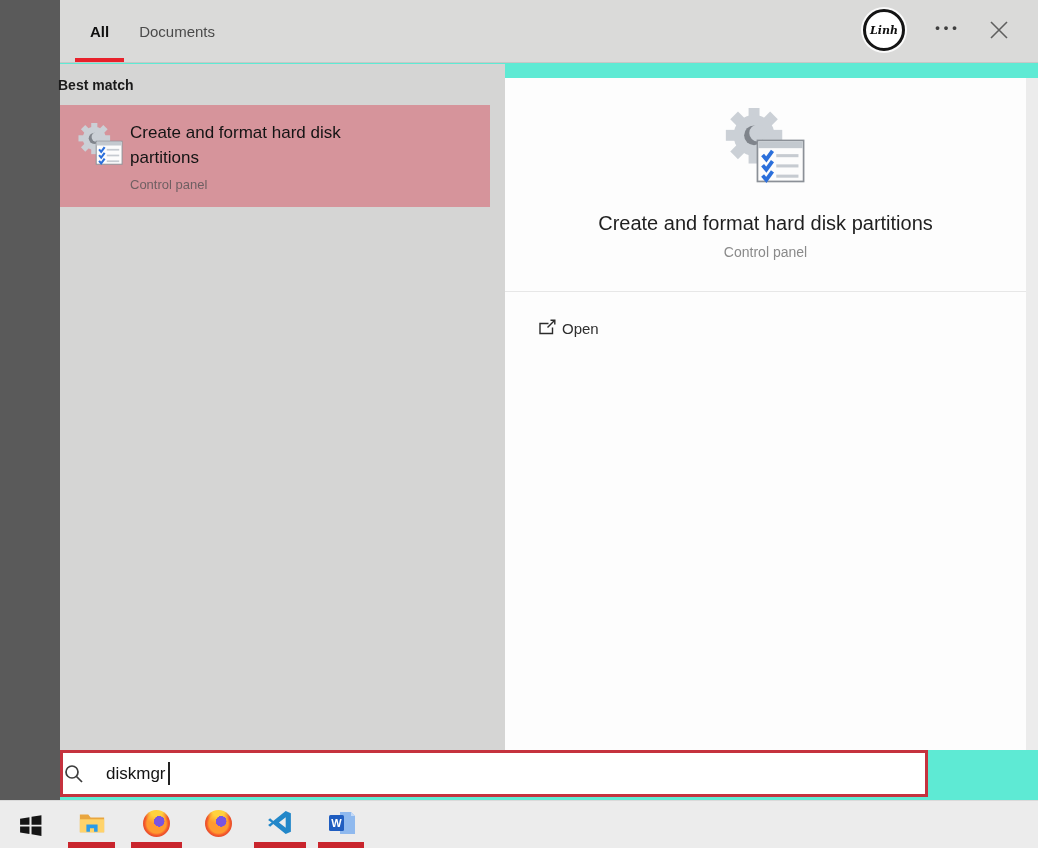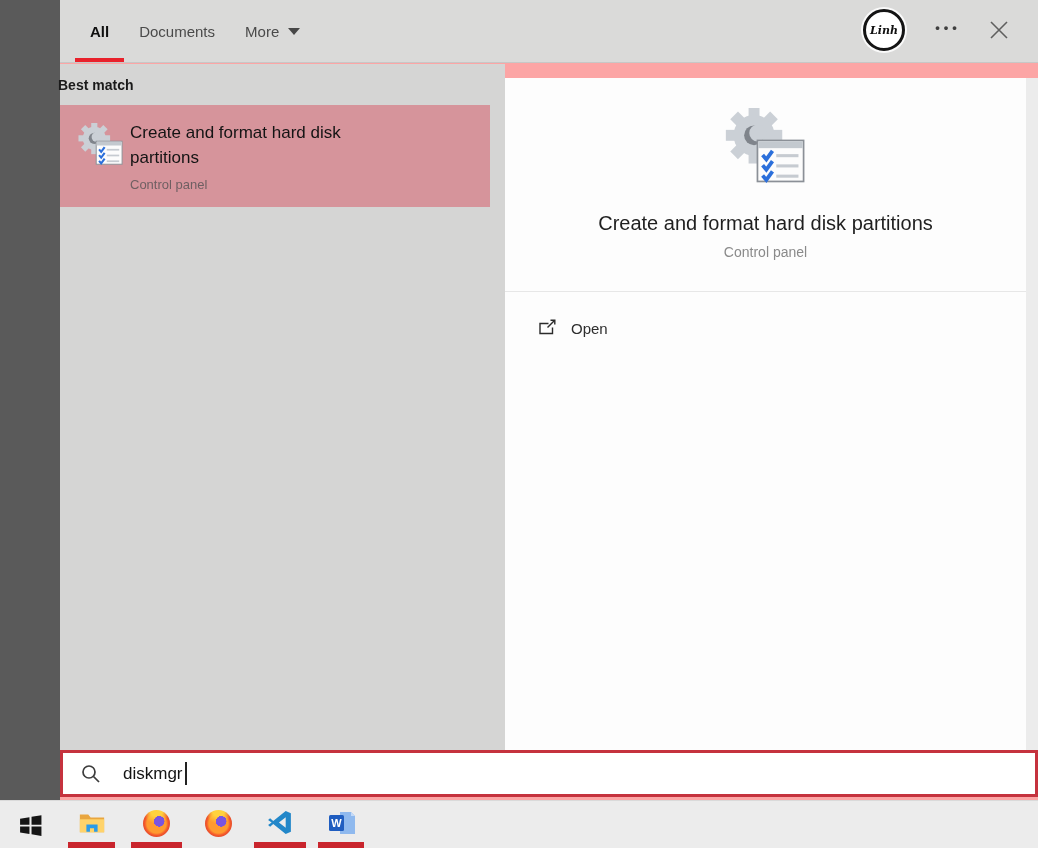--- a/index.html
+++ b/index.html
@@ -1,20 +1,20 @@
 <!DOCTYPE html>
 <html><head>
 <meta charset="utf-8">
 <style>
   html,body{margin:0;padding:0;background:#ffffff;}
   *{box-sizing:border-box;}
   .screen{
     position:relative;width:1038px;height:848px;overflow:hidden;
     font-family:"Liberation Sans","DejaVu Sans",sans-serif;
-    background:#fca5a5;
+    background:#5eead4;
   }
   .abs{position:absolute;}
 
   
   .desktop-strip{left:0;top:0;width:60px;height:800px;background:#5a5a5a;}
 
   
   .tabbar{left:60px;top:0;width:978px;height:63px;background:#dadad9;
     border-bottom:1px solid #c7c7c6;display:flex;align-items:stretch;padding-left:15px;}
   .tab{display:flex;align-items:center;padding:4px 15px 0 15px;border-bottom:4px solid transparent;
@@ -40,25 +40,25 @@
   .match-title{font-size:17px;line-height:25px;color:#141414;max-width:255px;}
   .match-sub{margin-top:7px;font-size:13px;color:#6f5f62;}
 
   
   .white-panel{left:505px;top:78px;width:521px;height:672px;background:#fdfdfd;}
   .right-strip{left:1026px;top:78px;width:12px;height:672px;background:#ececec;}
   .big-icon{display:block;margin:30px auto 0;width:82px;height:82px;}
   .d-title{margin-top:22px;text-align:center;font-size:20px;color:#1f1f1f;}
   .d-sub{margin-top:9px;text-align:center;font-size:14px;color:#8a8a8a;}
   .divider{margin-top:31px;border-top:1px solid #e7e7e7;height:0;}
-  .open-row{display:flex;align-items:center;gap:13px;padding:27px 0 0 33px;font-size:15px;color:#2e2e2e;cursor:default;}
-
-  
-  .search-box{left:60px;top:750px;width:978px;height:47px;border:3px solid #c5323e;background:#ffffff;
-    display:flex;align-items:center;padding-left:17px;}
+  .open-row{display:flex;align-items:center;gap:4px;padding:27px 0 0 33px;font-size:15px;color:#2e2e2e;cursor:default;}
+
+  
+  .search-box{left:60px;top:750px;width:868px;height:47px;border:3px solid #c5323e;background:#ffffff;
+    display:flex;align-items:center;}
   .search-text{margin-left:21px;font-size:17px;color:#141414;}
   .caret{width:2px;height:23px;background:#222;margin-left:2px;}
 
   
   .taskbar{left:0;top:800px;width:1038px;height:48px;background:#ececec;border-top:1px solid #dadada;}
   .tb-icon{position:absolute;top:809px;width:28px;height:28px;display:flex;align-items:center;justify-content:center;}
   .firefox{border-radius:50%;width:27px;height:27px;
     background:
       radial-gradient(circle at 60% 42%, #7a54e0 0 23%, rgba(0,0,0,0) 24%),
       radial-gradient(circle at 50% 2%,  #ffd23e 0 20%, rgba(255,180,40,0) 45%),
@@ -98,24 +98,20 @@
         <rect x="30" y="39" width="13" height="1.8" fill="#c6cbd1"></rect>
       </symbol>
     </defs>
   </svg>
 
   <div class="abs desktop-strip"></div>
 
   <div class="abs tabbar">
     <div class="tab active">All</div>
     <div class="tab">Documents</div>
-    <div class="tab">
-      <span>More</span>
-      <span class="dd-arrow"></span>
-    </div>
   </div>
 
   <div class="abs avatar">
     <span>Linh</span>
   </div>
   <div class="abs ellipsis">•••</div>
   <div class="abs close-btn">
     <svg width="22" height="22" viewBox="0 0 22 22">
       <path d="M3 3 L19 19 M19 3 L3 19" stroke="#5f5f5f" stroke-width="1.6" fill="none"></path>
     </svg>

